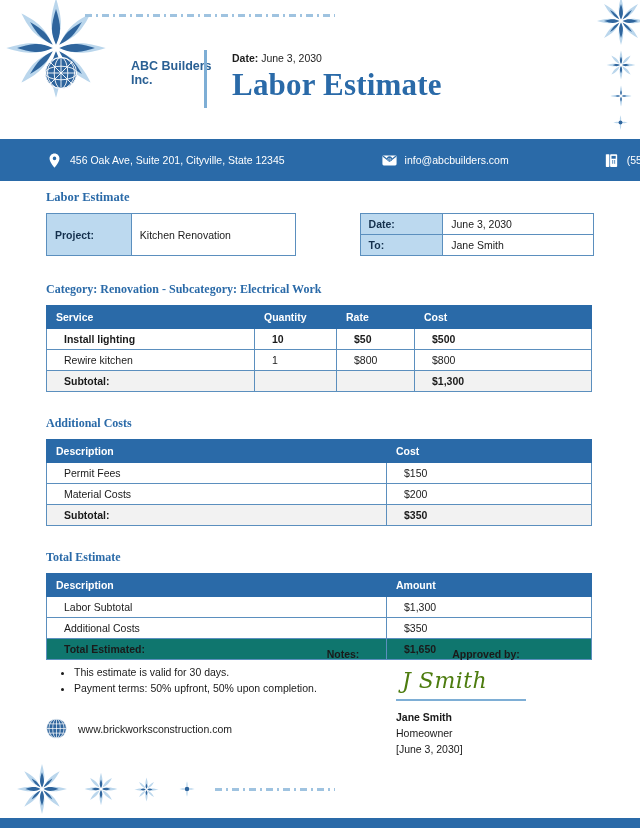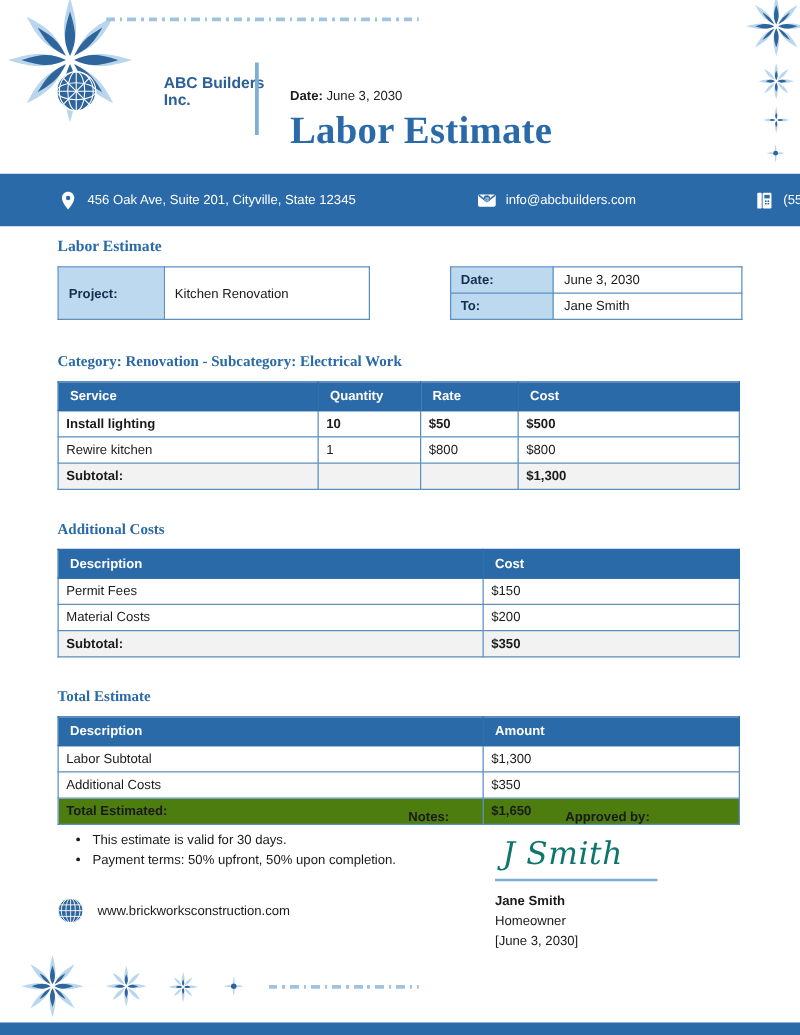--- a/index.html
+++ b/index.html
@@ -31,21 +31,21 @@
   .header { position:absolute; left:0; top:48px; width:640px; height:72px; }
   .brand { position:absolute; left:44px; top:8px; display:flex; align-items:center; gap:9px; }
   .brand-logo { width:34px; height:34px; flex:0 0 34px; }
   .brand-name {
     font-family:"Liberation Sans", sans-serif;
     font-weight:bold; font-size:12.5px; line-height:14px;
     color:#2a6094; width:86px;margin-left:44px;
   }
   .vrule { position:absolute; left:204px; top:2px; width:3px; height:58px; background:#7eaed5; }
   .head-right { position:absolute; left:232px; top:4px; }
-  .date-line { font-family:"Liberation Sans", sans-serif; font-size:10.5px; color:#1d1d1d;margin-top:19px; }
+  .date-line { font-family:"Liberation Sans", sans-serif; font-size:10.5px; color:#1d1d1d; }
   .date-line b { font-weight:bold; }
   .doc-title {
     font-family:"Liberation Serif", serif;
     font-size:31px; font-weight:bold; color:#2a6aa8;
     margin-top:3px; letter-spacing:.2px;
   }
 
   
   .contactbar {
     position:absolute; left:0; top:139px; width:640px; height:42px;
@@ -77,40 +77,40 @@
 
   table.grid {
     width:546px; margin:0 0 0 46px;
     border-collapse:collapse;
     font-size:10.5px; font-family:"Liberation Sans", sans-serif;
   }
   table.grid th {
     background:#2a6aa8; color:#fff; text-align:left;
     font-weight:bold; padding:5px 9px; border:1px solid #2a6aa8;
   }
-  table.grid td { border:1px solid #5b8fbe; padding:4px 6px; height:21px; color:#1a1a1a; }
+  table.grid td { border:1px solid #5b8fbe; padding:4px 17px; height:21px; color:#1a1a1a; }
   tr.sub td { background:#f2f2f2; font-weight:bold; }
-  tr.total td { background:#4d7c0f; font-weight:bold; }
+  tr.total td { background:#0f766e; font-weight:bold; }
   tr.first td { font-weight:bold; }
 
   
   .footer { position:absolute; left:0; top:648px; width:640px; }
   .notes-h { font-family:"Liberation Sans", sans-serif; font-weight:bold;
              font-size:10.5px; margin:0 0 4px 46px;text-align:center; }
   ul.notes { margin:0 0 0 60px; padding:0 12px 0 14px; }
   ul.notes li { font-family:"Liberation Sans", sans-serif; font-size:10.5px;
                 line-height:16px; }
   .weblink { position:absolute; left:46px; top:70px; display:flex; align-items:center; gap:11px; }
   .weblink .wicon { width:21px; height:21px; flex:0 0 21px; }
   .weblink span { font-family:"Liberation Sans", sans-serif; font-size:10.5px; }
 
   .approve { position:absolute; left:396px; top:0; width:180px; }
   .approve-h { font-family:"Liberation Sans", sans-serif; font-weight:bold; font-size:10.5px;text-align:center; }
-  .sig { font-family:"DejaVu Serif", serif; font-style:italic; font-size:25px;
-         color:#0f766e; margin:8px 0 4px 6px; letter-spacing:.5px; }
+  .sig { font-family:"DejaVu Serif", serif; font-style:italic; font-size:22px;
+         color:#4d7c0f; margin:8px 0 4px 6px; letter-spacing:.5px; }
   .sigline { width:130px; height:2px; background:#7eaed5; margin:6px 0 8px 0; }
   .sname { font-family:"Liberation Sans", sans-serif; font-weight:bold; font-size:10.5px; line-height:16px;}
   .srole { font-family:"Liberation Sans", sans-serif; font-size:10.5px; line-height:16px; }
   .sdate { font-family:"Liberation Sans", sans-serif; font-size:10.5px; line-height:16px; }
 
   .bottombar { position:absolute; left:0; top:818px; width:640px; height:10px; background:#2a6aa8; }
 </style>
 </head>
 <body>
 

